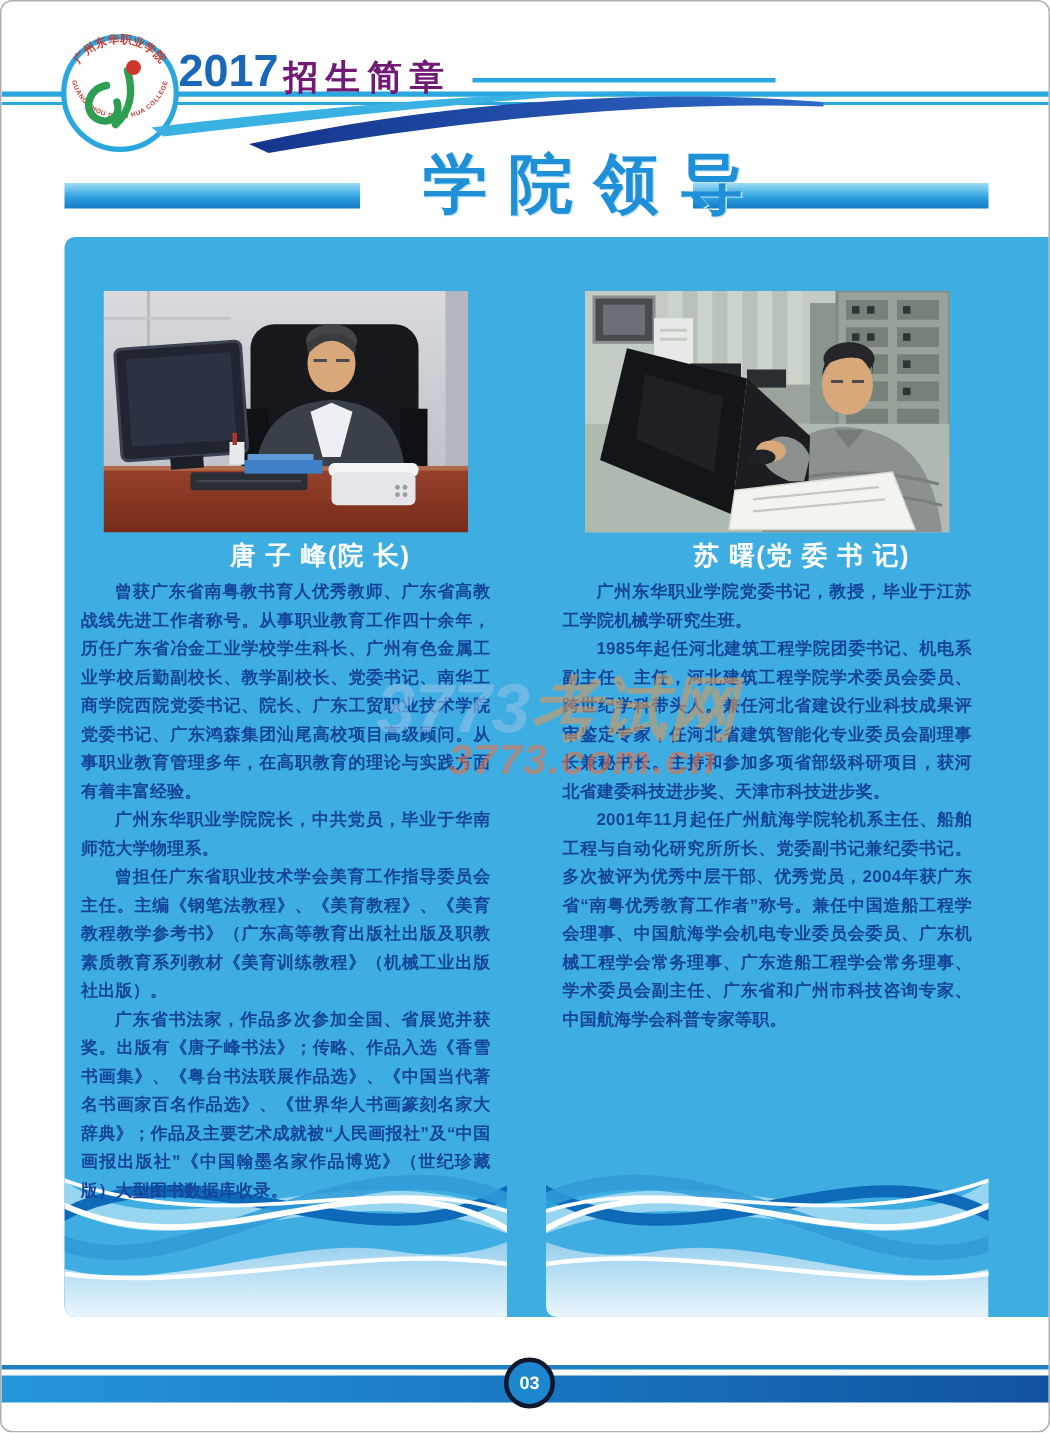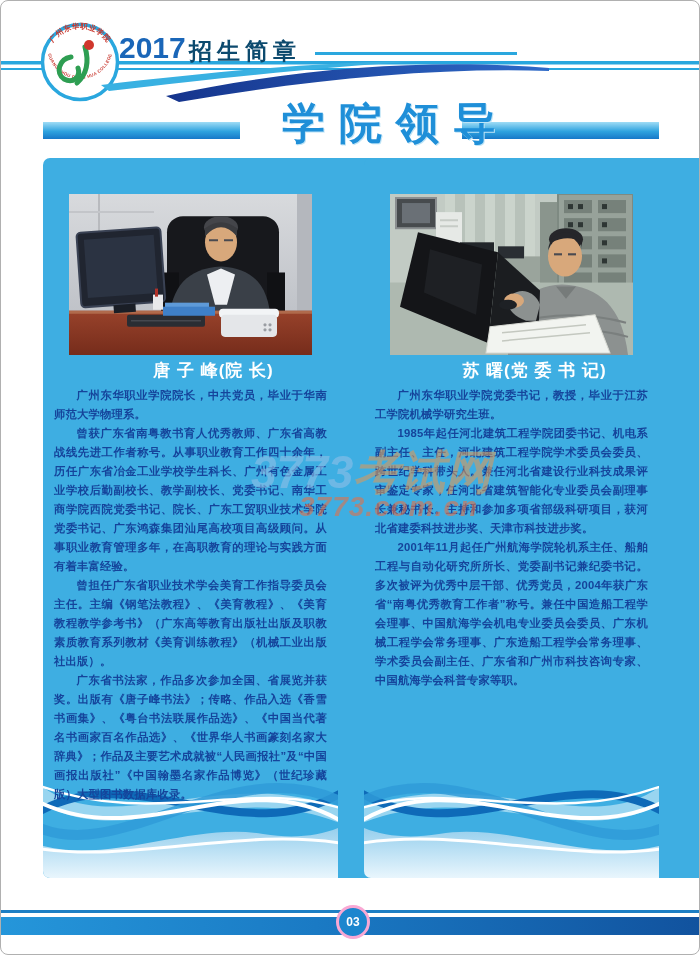--- a/index.html
+++ b/index.html
@@ -9,21 +9,21 @@
     font-family:"Liberation Sans","DejaVu Sans",sans-serif;
   }
   
   .hdr-svg{position:absolute;top:0;left:0;width:700px;height:112px;}
   .year{
     position:absolute;left:118px;top:30px;font-size:30px;font-weight:bold;
     color:#1a66b8;letter-spacing:0px;
   }
   .brochure{
     position:absolute;left:188px;top:35px;font-size:23px;font-weight:bold;
-    color:#0c4a6e;letter-spacing:5px;
+    color:#701a75;letter-spacing:5px;
   }
   .hdr-line{position:absolute;left:314px;top:51px;width:202px;height:2.5px;background:#2aa7de;}
   
   .title-bar{position:absolute;top:121px;height:17px;width:197px;
     background:linear-gradient(180deg,#9fdcf6 0%,#2fa3df 55%,#1778c8 100%);}
   .title-bar.l{left:42px}
   .title-bar.r{left:461px}
   .section-title{
     position:absolute;left:0;top:98px;width:100%;text-align:center;
     font-size:43px;font-weight:bold;color:#1f8fd8;letter-spacing:14px;line-height:48px;
@@ -51,21 +51,21 @@
   .wm1{font-size:46px;line-height:1;}
   .wm-3773{color:#8fc0e8;margin-top:44px;}
   .wm-kao{color:#d89a5e;}
   .wm2{font-size:28px;color:#e2714a;margin:-4px 0 0 48px;letter-spacing:1px;}
   
   .footer-line{position:absolute;top:909px;left:0;width:700px;height:3px;background:#1e7fc4;}
   .footer-band{position:absolute;top:916px;left:0;width:700px;height:18px;
     background:linear-gradient(90deg,#2596da 0%,#1a7ac4 45%,#11529e 100%);}
   .page-badge{
     position:absolute;top:904px;left:335px;width:28px;height:28px;border-radius:50%;
-    background:#1c86ce;border:3px solid #f9a8d4;color:#ffffff;font-size:12px;font-weight:bold;
+    background:#1c86ce;border:3px solid #0f172a;color:#ffffff;font-size:12px;font-weight:bold;
     display:flex;align-items:center;justify-content:center;z-index:5;
   }
 </style>
 </head>
 <body>
 
 <div class="page">
 
   <svg class="hdr-svg" viewBox="0 0 700 112">
     <defs>
@@ -156,22 +156,22 @@
       <rect x="86" y="94" width="3" height="8" fill="#b23229"></rect>
       <rect x="150" y="114" width="60" height="9" rx="4" fill="#f2f4f6"></rect>
       <rect x="152" y="120" width="56" height="22" rx="4" fill="#e4e6e9"></rect>
       <circle cx="196" cy="130" r="1.6" fill="#9a9da3"></circle>
         <circle cx="201" cy="130" r="1.6" fill="#9a9da3"></circle>
       <circle cx="196" cy="135" r="1.6" fill="#9a9da3"></circle>
         <circle cx="201" cy="135" r="1.6" fill="#9a9da3"></circle>
     </svg>
     <div class="caption">唐 子 峰(院 长)</div>
     <div class="bio">
+      <p>曾获广东省南粤教书育人优秀教师、广东省高教战线先进工作者称号。从事职业教育工作四十余年，历任广东省冶金工业学校学生科长、广州有色金属工业学校后勤副校长、教学副校长、党委书记、南华工商学院西院党委书记、院长、广东工贸职业技术学院党委书记、广东鸿森集团汕尾高校项目高级顾问。从事职业教育管理多年，在高职教育的理论与实践方面有着丰富经验。</p>
       <p>广州东华职业学院院长，中共党员，毕业于华南师范大学物理系。</p>
-      <p>曾获广东省南粤教书育人优秀教师、广东省高教战线先进工作者称号。从事职业教育工作四十余年，历任广东省冶金工业学校学生科长、广州有色金属工业学校后勤副校长、教学副校长、党委书记、南华工商学院西院党委书记、院长、广东工贸职业技术学院党委书记、广东鸿森集团汕尾高校项目高级顾问。从事职业教育管理多年，在高职教育的理论与实践方面有着丰富经验。</p>
       <p>曾担任广东省职业技术学会美育工作指导委员会主任。主编《钢笔法教程》、《美育教程》、《美育教程教学参考书》（广东高等教育出版社出版及职教素质教育系列教材《美育训练教程》（机械工业出版社出版）。</p>
       <p>广东省书法家，作品多次参加全国、省展览并获奖。出版有《唐子峰书法》；传略、作品入选《香雪书画集》、《粤台书法联展作品选》、《中国当代著名书画家百名作品选》、《世界华人书画篆刻名家大辞典》；作品及主要艺术成就被“人民画报社”及“中国画报出版社”《中国翰墨名家作品博览》（世纪珍藏版）大型图书数据库收录。</p>
     </div>
     <svg class="waves" viewBox="0 0 295 118" preserveAspectRatio="none">
       <defs>
         <linearGradient id="fadeL" x1="0" y1="0" x2="0" y2="1">
           <stop offset="0" stop-color="#96cfed"></stop>
             <stop offset="1" stop-color="#e9f6fd"></stop>
         </linearGradient>
       </defs>

